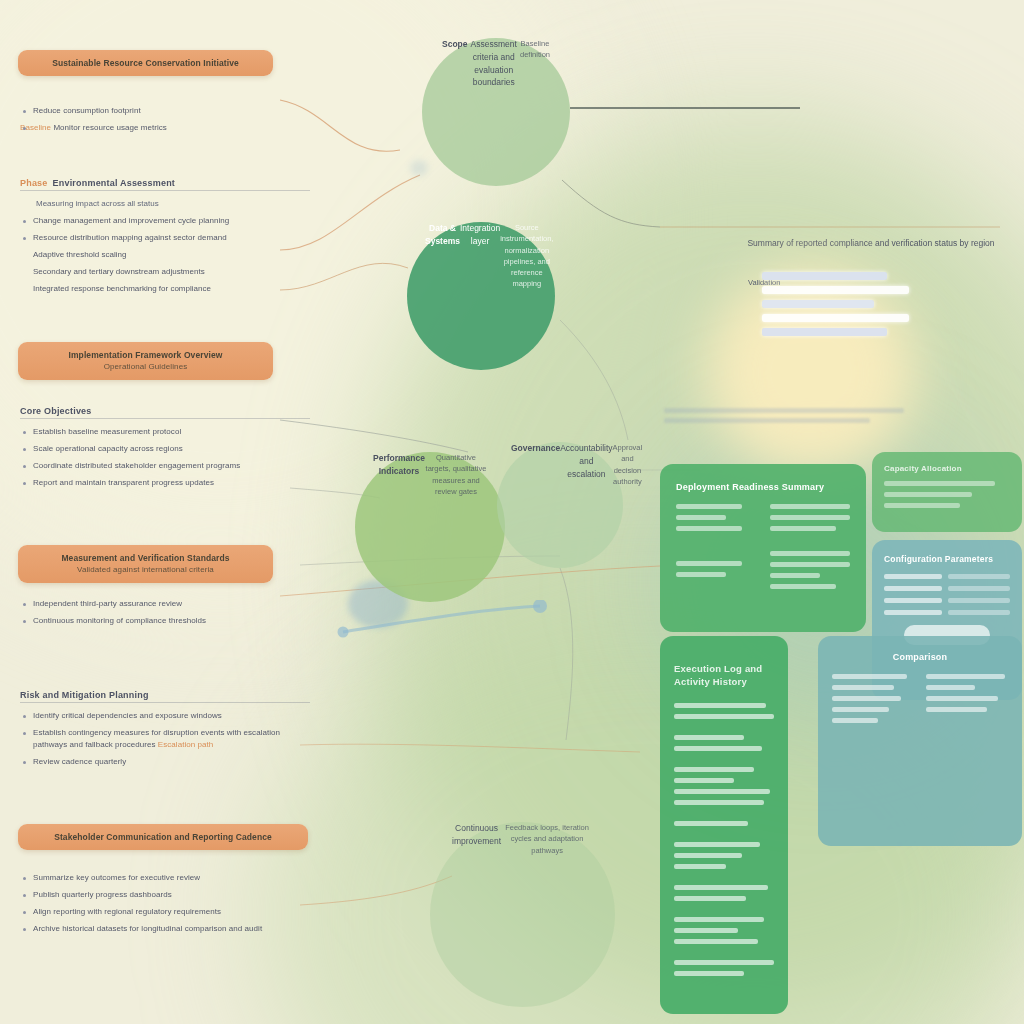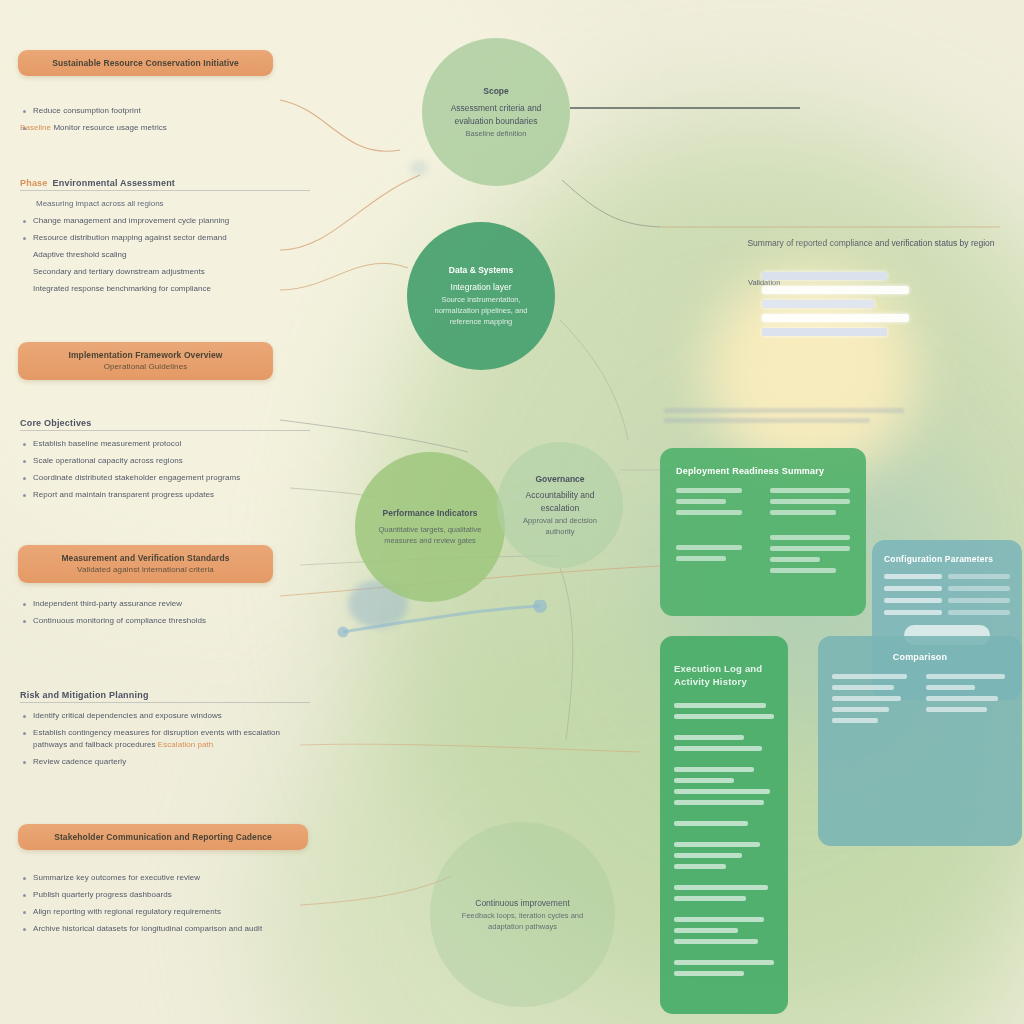--- a/index.html
+++ b/index.html
@@ -55,42 +55,42 @@
   .blk li .hl{color:#d98f57;}
   .blk .sub{font-size:8px;color:#646a7c;margin:0 0 5px 16px;line-height:1.5;}
   .blk .plain{font-size:8px;color:#55596a;line-height:1.5;margin-bottom:5px;padding-left:13px;}
 
   
   svg.links{position:absolute;inset:0;width:1024px;height:1024px;pointer-events:none;}
 
   
   .node{
     position:absolute;border-radius:50%;
-    display:flex;flex-direction:column;justify-content:center;
+    display:flex;flex-direction:row;
     box-sizing:border-box;text-align:center;
     filter:blur(.5px);
   }
   .node .nt{font-size:8.5px;line-height:1.5;margin:0;}
   .node .nh{font-weight:700;margin-bottom:4px;}
   .node .ns{font-size:7.5px;opacity:.8;line-height:1.5;}
   .node-a{left:422px;top:38px;width:148px;height:148px;background:rgba(167,203,154,.78);color:#4a5160;padding:0 20px;}
   .node-b{left:407px;top:222px;width:148px;height:148px;background:rgba(70,160,110,.92);color:#ffffff;padding:0 18px;}
   .node-c{left:355px;top:452px;width:150px;height:150px;background:rgba(157,199,125,.85);color:#4b5160;padding:0 18px;}
   .node-d{left:497px;top:442px;width:126px;height:126px;background:rgba(176,208,167,.62);color:#4b5160;padding:0 14px;}
   .node-e{left:430px;top:822px;width:185px;height:185px;background:rgba(172,205,158,.42);color:#4e5566;padding:0 22px;}
 
   
   .blob{position:absolute;border-radius:50%;background:rgba(135,175,200,.42);filter:blur(3px);}
   .dumbbell{position:absolute;left:335px;top:600px;width:215px;height:40px;}
 
   
   .panel{position:absolute;border-radius:13px;box-sizing:border-box;filter:blur(.5px);overflow:hidden;}
   .panel .ph{font-weight:700;letter-spacing:.2px;}
 
-  .p-green-1{left:660px;top:448px;width:206px;height:168px;background:rgba(80,176,106,.90);color:#fff;padding:18px 16px;}
+  .p-green-1{left:660px;top:464px;width:206px;height:168px;background:rgba(80,176,106,.90);color:#fff;padding:18px 16px;}
   .p-green-1 .ph{font-size:9px;margin-bottom:12px;}
   .p-green-1 .cols{display:flex;gap:14px;}
   .p-green-1 .col{flex:1;}
   .p-green-1 .ln{height:5px;border-radius:2px;background:rgba(255,255,255,.55);margin-bottom:6px;}
   .p-green-1 .ln.s{width:62%;}
   .p-green-1 .ln.m{width:82%;}
 
   .p-green-2{left:872px;top:452px;width:150px;height:80px;background:rgba(96,183,112,.80);color:#fff;padding:12px 12px;}
   .p-teal-1{left:872px;top:540px;width:150px;height:160px;background:rgba(124,181,186,.88);color:#fff;padding:14px 12px;}
   .p-teal-1 .ph{font-size:8.5px;margin-bottom:10px;}
@@ -188,35 +188,35 @@
           <span class="hl">Baseline</span>
           <span>Monitor resource usage metrics</span>
         </li>
       </ul>
     </div>
 
     <div class="blk" style="top:178px;">
       <div class="h">
         <span class="tag">Phase</span><span>Environmental Assessment</span>
       </div>
-      <div class="sub">Measuring impact across all regions</div>
+      <div class="sub">Measuring impact across all status</div>
       <ul>
         <li><span>Change management and improvement cycle planning</span></li>
         <li><span>Resource distribution mapping against sector demand</span></li>
       </ul>
       <div class="plain">Adaptive threshold scaling</div>
       <div class="plain">Secondary and tertiary downstream adjustments</div>
       <div class="plain">Integrated response benchmarking for compliance</div>
     </div>
 
     <div class="bar" style="top:342px;border-radius:9px;">
       <b>Implementation Framework Overview</b>
       <span>Operational Guidelines</span>
     </div>
-    <div class="blk" style="top:418px;">
+    <div class="blk" style="top:406px;">
       <div class="h"><span>Core Objectives</span></div>
       <ul>
         <li><span>Establish baseline measurement protocol</span></li>
         <li><span>Scale operational capacity across regions</span></li>
         <li><span>Coordinate distributed stakeholder engagement programs</span></li>
         <li><span>Report and maintain transparent progress updates</span></li>
       </ul>
     </div>
 
     <div class="bar" style="top:545px;">
@@ -318,20 +318,26 @@
           <div class="ln m"></div>
         <div style="height:14px"></div>
         <div class="ln"></div>
           <div class="ln"></div>
           <div class="ln s"></div>
           <div class="ln m"></div>
       </div>
     </div>
   </div>
 
+  <div class="panel p-green-2">
+    <div class="ph" style="font-size:8px;opacity:.8;margin-bottom:8px;">Capacity Allocation</div>
+    <div style="height:5px;border-radius:2px;background:rgba(255,255,255,.45);margin-bottom:6px;width:88%"></div>
+    <div style="height:5px;border-radius:2px;background:rgba(255,255,255,.45);margin-bottom:6px;width:70%"></div>
+    <div style="height:5px;border-radius:2px;background:rgba(255,255,255,.45);width:60%"></div>
+  </div>
 
   <div class="panel p-teal-1">
     <div class="ph">Configuration Parameters</div>
     <div class="row">
         <div class="k"></div>
         <div class="v"></div>
       </div>
     <div class="row">
         <div class="k"></div>
         <div class="v"></div>

